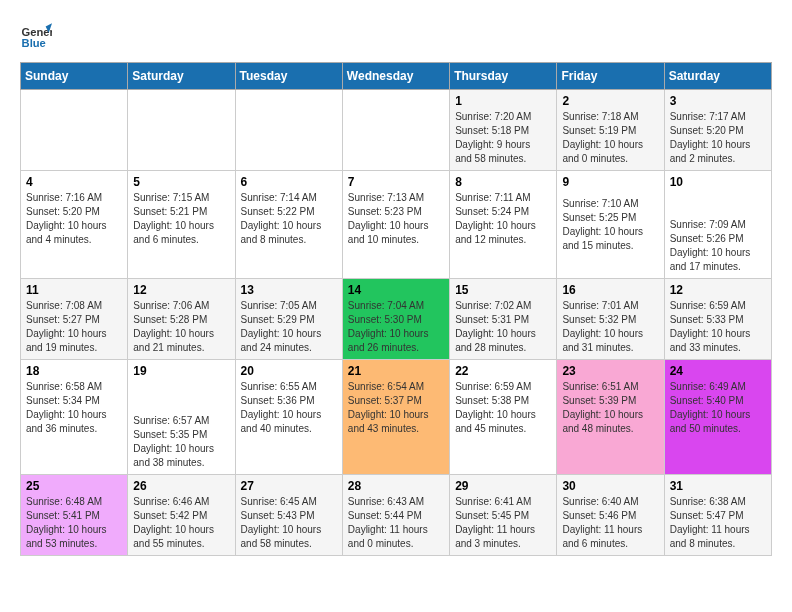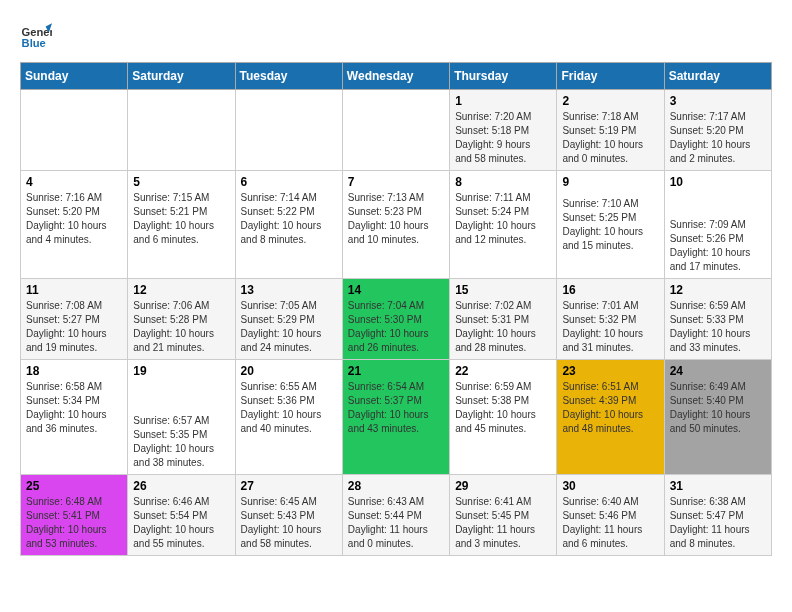--- a/index.html
+++ b/index.html
@@ -253,61 +253,61 @@
 Daylight: 10 hours
 and 38 minutes.</div>
         </td>
         <td style="background-color: rgb(255, 255, 255);">
           <span class="day-number">20</span>
           <div class="day-info" style="white-space: pre-line;">Sunrise: 6:55 AM
 Sunset: 5:36 PM
 Daylight: 10 hours
 and 40 minutes.</div>
         </td>
-        <td style="background-color: #22c55e;">
+        <td style="background-color: #fdba74;">
           <span class="day-number">21</span>
           <div class="day-info" style="white-space: pre-line;">Sunrise: 6:54 AM
 Sunset: 5:37 PM
 Daylight: 10 hours
 and 43 minutes.</div>
         </td>
         <td style="background-color: rgb(255, 255, 255);">
           <span class="day-number">22</span>
           <div class="day-info" style="white-space: pre-line;">Sunrise: 6:59 AM
 Sunset: 5:38 PM
 Daylight: 10 hours
 and 45 minutes.</div>
         </td>
-        <td style="background-color: #eab308; margin-top: 16px;">
+        <td style="background-color: #f9a8d4; margin-top: 16px;">
           <span class="day-number">23</span>
           <div class="day-info" style="white-space: pre-line;">Sunrise: 6:51 AM
-Sunset: 4:39 PM
+Sunset: 5:39 PM
 Daylight: 10 hours
 and 48 minutes.</div>
         </td>
-        <td style="background-color: #a3a3a3;">
+        <td style="background-color: #d946ef;">
           <span class="day-number">24</span>
           <div class="day-info" style="white-space: pre-line;">Sunrise: 6:49 AM
 Sunset: 5:40 PM
 Daylight: 10 hours
 and 50 minutes.</div>
         </td>
       </tr>
       <tr>
-        <td style="background-color: #d946ef; margin-left: 38px;">
+        <td style="background-color: #f0abfc; margin-left: 38px;">
           <span class="day-number">25</span>
           <div class="day-info" style="white-space: pre-line;">Sunrise: 6:48 AM
 Sunset: 5:41 PM
 Daylight: 10 hours
 and 53 minutes.</div>
         </td>
         <td style="background-color: rgb(245, 245, 245);">
           <span class="day-number">26</span>
           <div class="day-info" style="white-space: pre-line;">Sunrise: 6:46 AM
-Sunset: 5:54 PM
+Sunset: 5:42 PM
 Daylight: 10 hours
 and 55 minutes.</div>
         </td>
         <td style="background-color: rgb(245, 245, 245);">
           <span class="day-number">27</span>
           <div class="day-info" style="white-space: pre-line;">Sunrise: 6:45 AM
 Sunset: 5:43 PM
 Daylight: 10 hours
 and 58 minutes.</div>
         </td>

